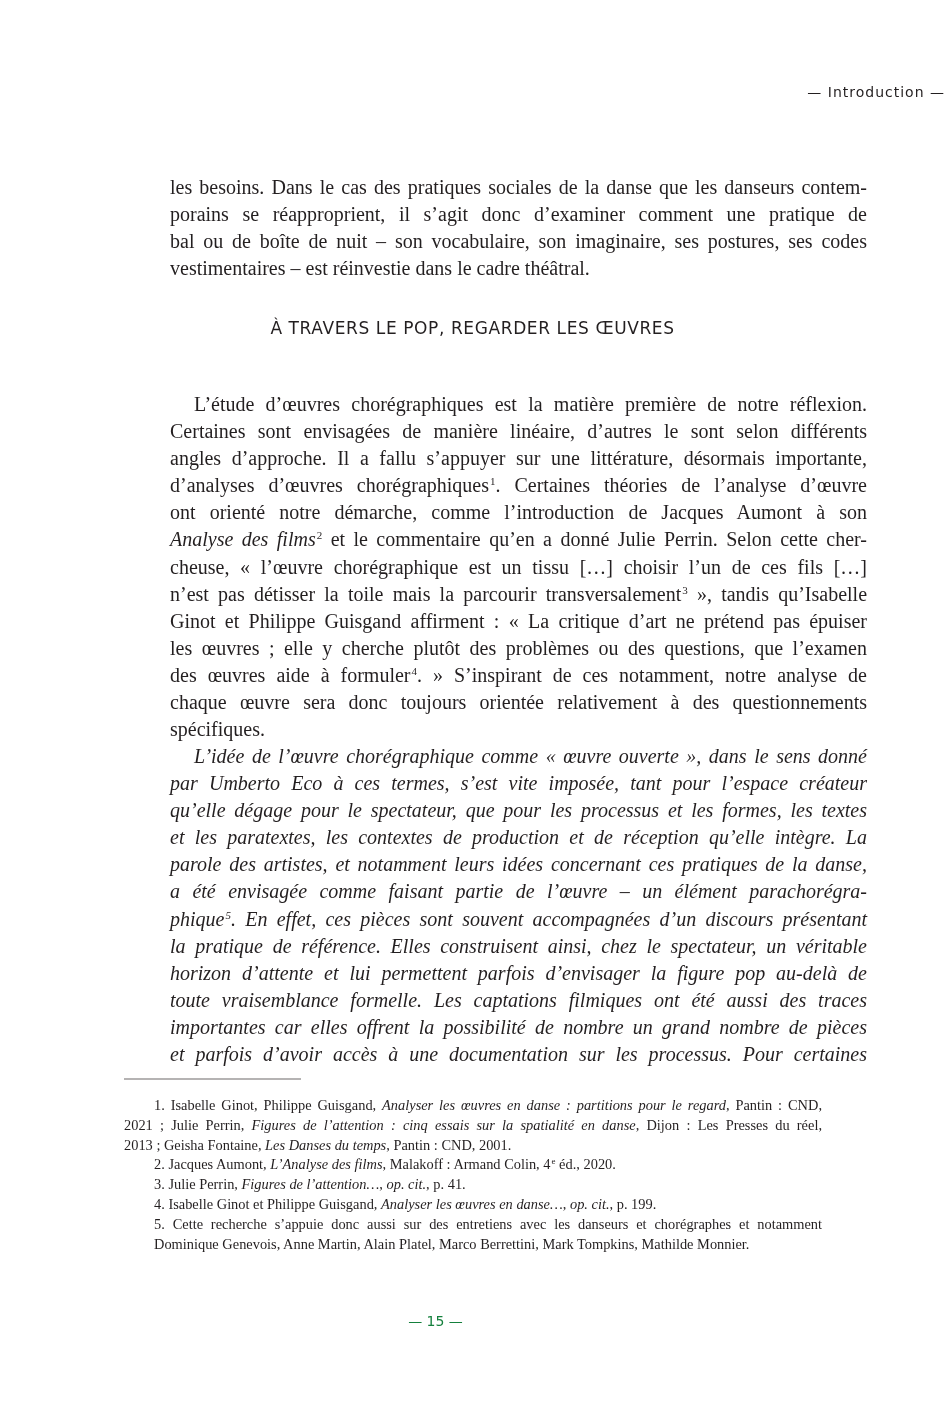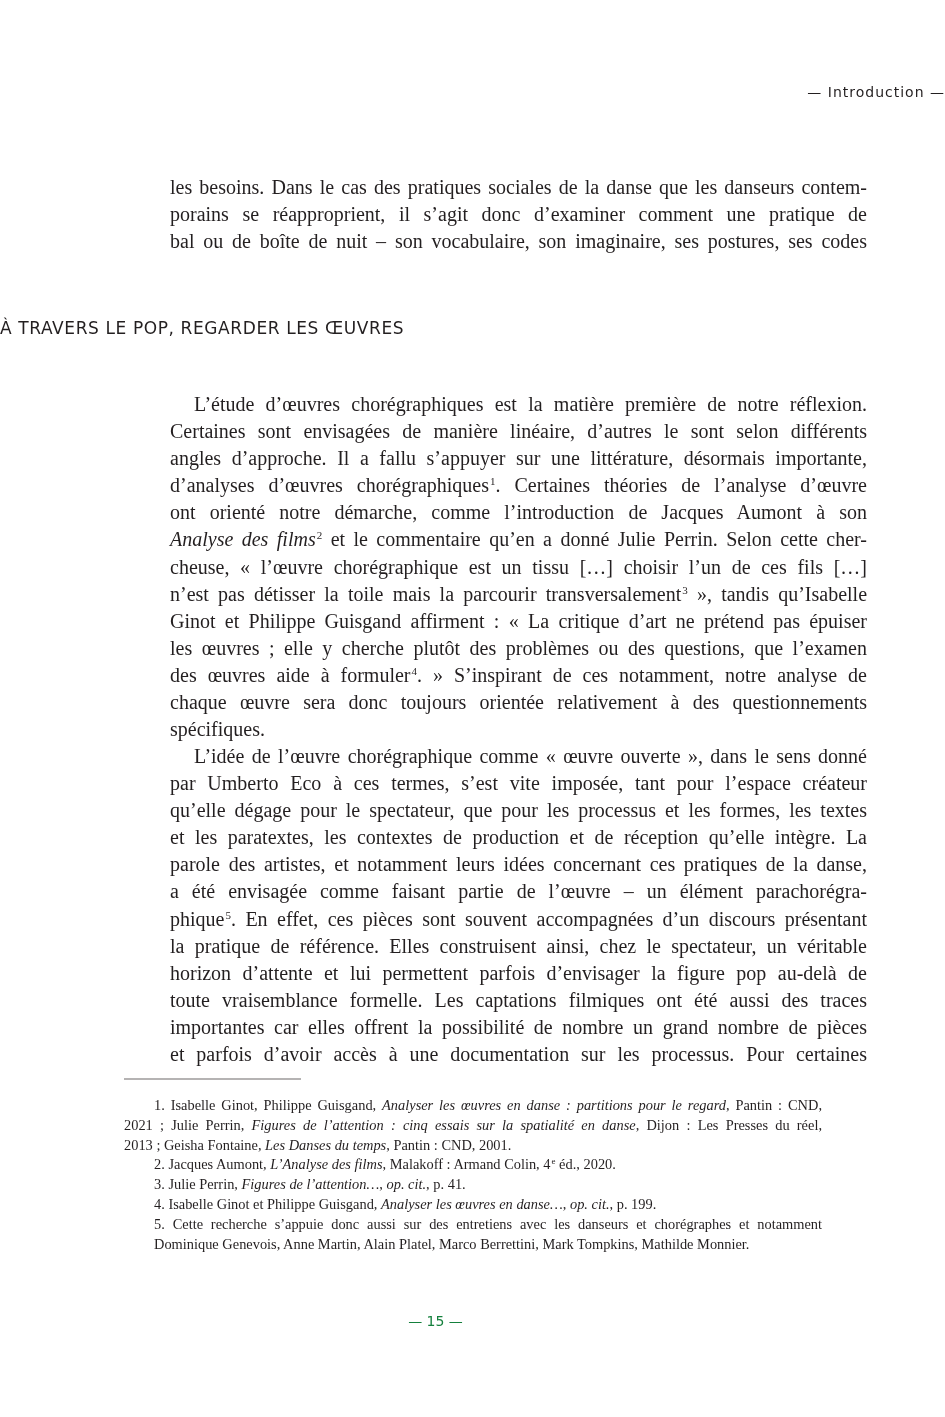--- a/index.html
+++ b/index.html
@@ -46,21 +46,21 @@
       text-align-last: left;
     }
     .line.indent {
       padding-left: 24px;
     }
     .section-heading {
       position: absolute;
       top: 318px;
       left: 0;
       width: 945px;
-      text-align: left;
+      text-align: center;
       font-family: "DejaVu Sans", sans-serif;
       font-size: 17px;
       letter-spacing: 0.6px;
       color: #231f20;
     }
     sup {
       font-size: 11px;
       line-height: 0;
       vertical-align: 7px;
       margin-left: 1px;
@@ -107,41 +107,42 @@
   </style>
 </head>
 <body>
 
 <div class="running-head">— Introduction —</div>
 
 <div class="body-text" style="top:174px;">
   <span class="line">les besoins. Dans le cas des pratiques sociales de la danse que les danseurs contem-</span>
   <span class="line">porains se réapproprient, il s’agit donc d’examiner comment une pratique de</span>
   <span class="line">bal ou de boîte de nuit – son vocabulaire, son imaginaire, ses postures, ses codes</span>
+  <span class="line last">vestimentaires – est réinvestie dans le cadre théâtral.</span>
 </div>
 
 <div class="section-heading">À TRAVERS LE POP, REGARDER LES ŒUVRES</div>
 
 <div class="body-text" style="top:391px;">
   <span class="line indent">L’étude d’œuvres chorégraphiques est la matière première de notre réflexion.</span>
   <span class="line">Certaines sont envisagées de manière linéaire, d’autres le sont selon différents</span>
   <span class="line">angles d’approche. Il a fallu s’appuyer sur une littérature, désormais importante,</span>
   <span class="line"><span>d’analyses d’œuvres chorégraphiques</span><sup>1</sup><span>. Certaines théories de l’analyse d’œuvre</span></span>
   <span class="line">ont orienté notre démarche, comme l’introduction de Jacques Aumont à son</span>
   <span class="line"><i>Analyse des films</i><sup>2</sup><span> et le commentaire qu’en a donné Julie Perrin. Selon cette cher-</span></span>
   <span class="line">cheuse, « l’œuvre chorégraphique est un tissu […] choisir l’un de ces fils […]</span>
   <span class="line"><span>n’est pas détisser la toile mais la parcourir transversalement</span><sup>3</sup><span> », tandis qu’Isabelle</span></span>
   <span class="line">Ginot et Philippe Guisgand affirment : « La critique d’art ne prétend pas épuiser</span>
   <span class="line">les œuvres ; elle y cherche plutôt des problèmes ou des questions, que l’examen</span>
   <span class="line"><span>des œuvres aide à formuler</span><sup>4</sup><span>. » S’inspirant de ces notamment, notre analyse de</span></span>
   <span class="line">chaque œuvre sera donc toujours orientée relativement à des questionnements</span>
   <span class="line last">spécifiques.</span>
 </div>
 
-<div class="body-text" style="top:743px;">
+<div class="body-text" style="top:743px;font-style:italic;">
   <span class="line indent">L’idée de l’œuvre chorégraphique comme « œuvre ouverte », dans le sens donné</span>
   <span class="line">par Umberto Eco à ces termes, s’est vite imposée, tant pour l’espace créateur</span>
   <span class="line">qu’elle dégage pour le spectateur, que pour les processus et les formes, les textes</span>
   <span class="line">et les paratextes, les contextes de production et de réception qu’elle intègre. La</span>
   <span class="line">parole des artistes, et notamment leurs idées concernant ces pratiques de la danse,</span>
   <span class="line">a été envisagée comme faisant partie de l’œuvre – un élément parachorégra-</span>
   <span class="line"><span>phique</span><sup>5</sup><span>. En effet, ces pièces sont souvent accompagnées d’un discours présentant</span></span>
   <span class="line">la pratique de référence. Elles construisent ainsi, chez le spectateur, un véritable</span>
   <span class="line">horizon d’attente et lui permettent parfois d’envisager la figure pop au-delà de</span>
   <span class="line">toute vraisemblance formelle. Les captations filmiques ont été aussi des traces</span>

